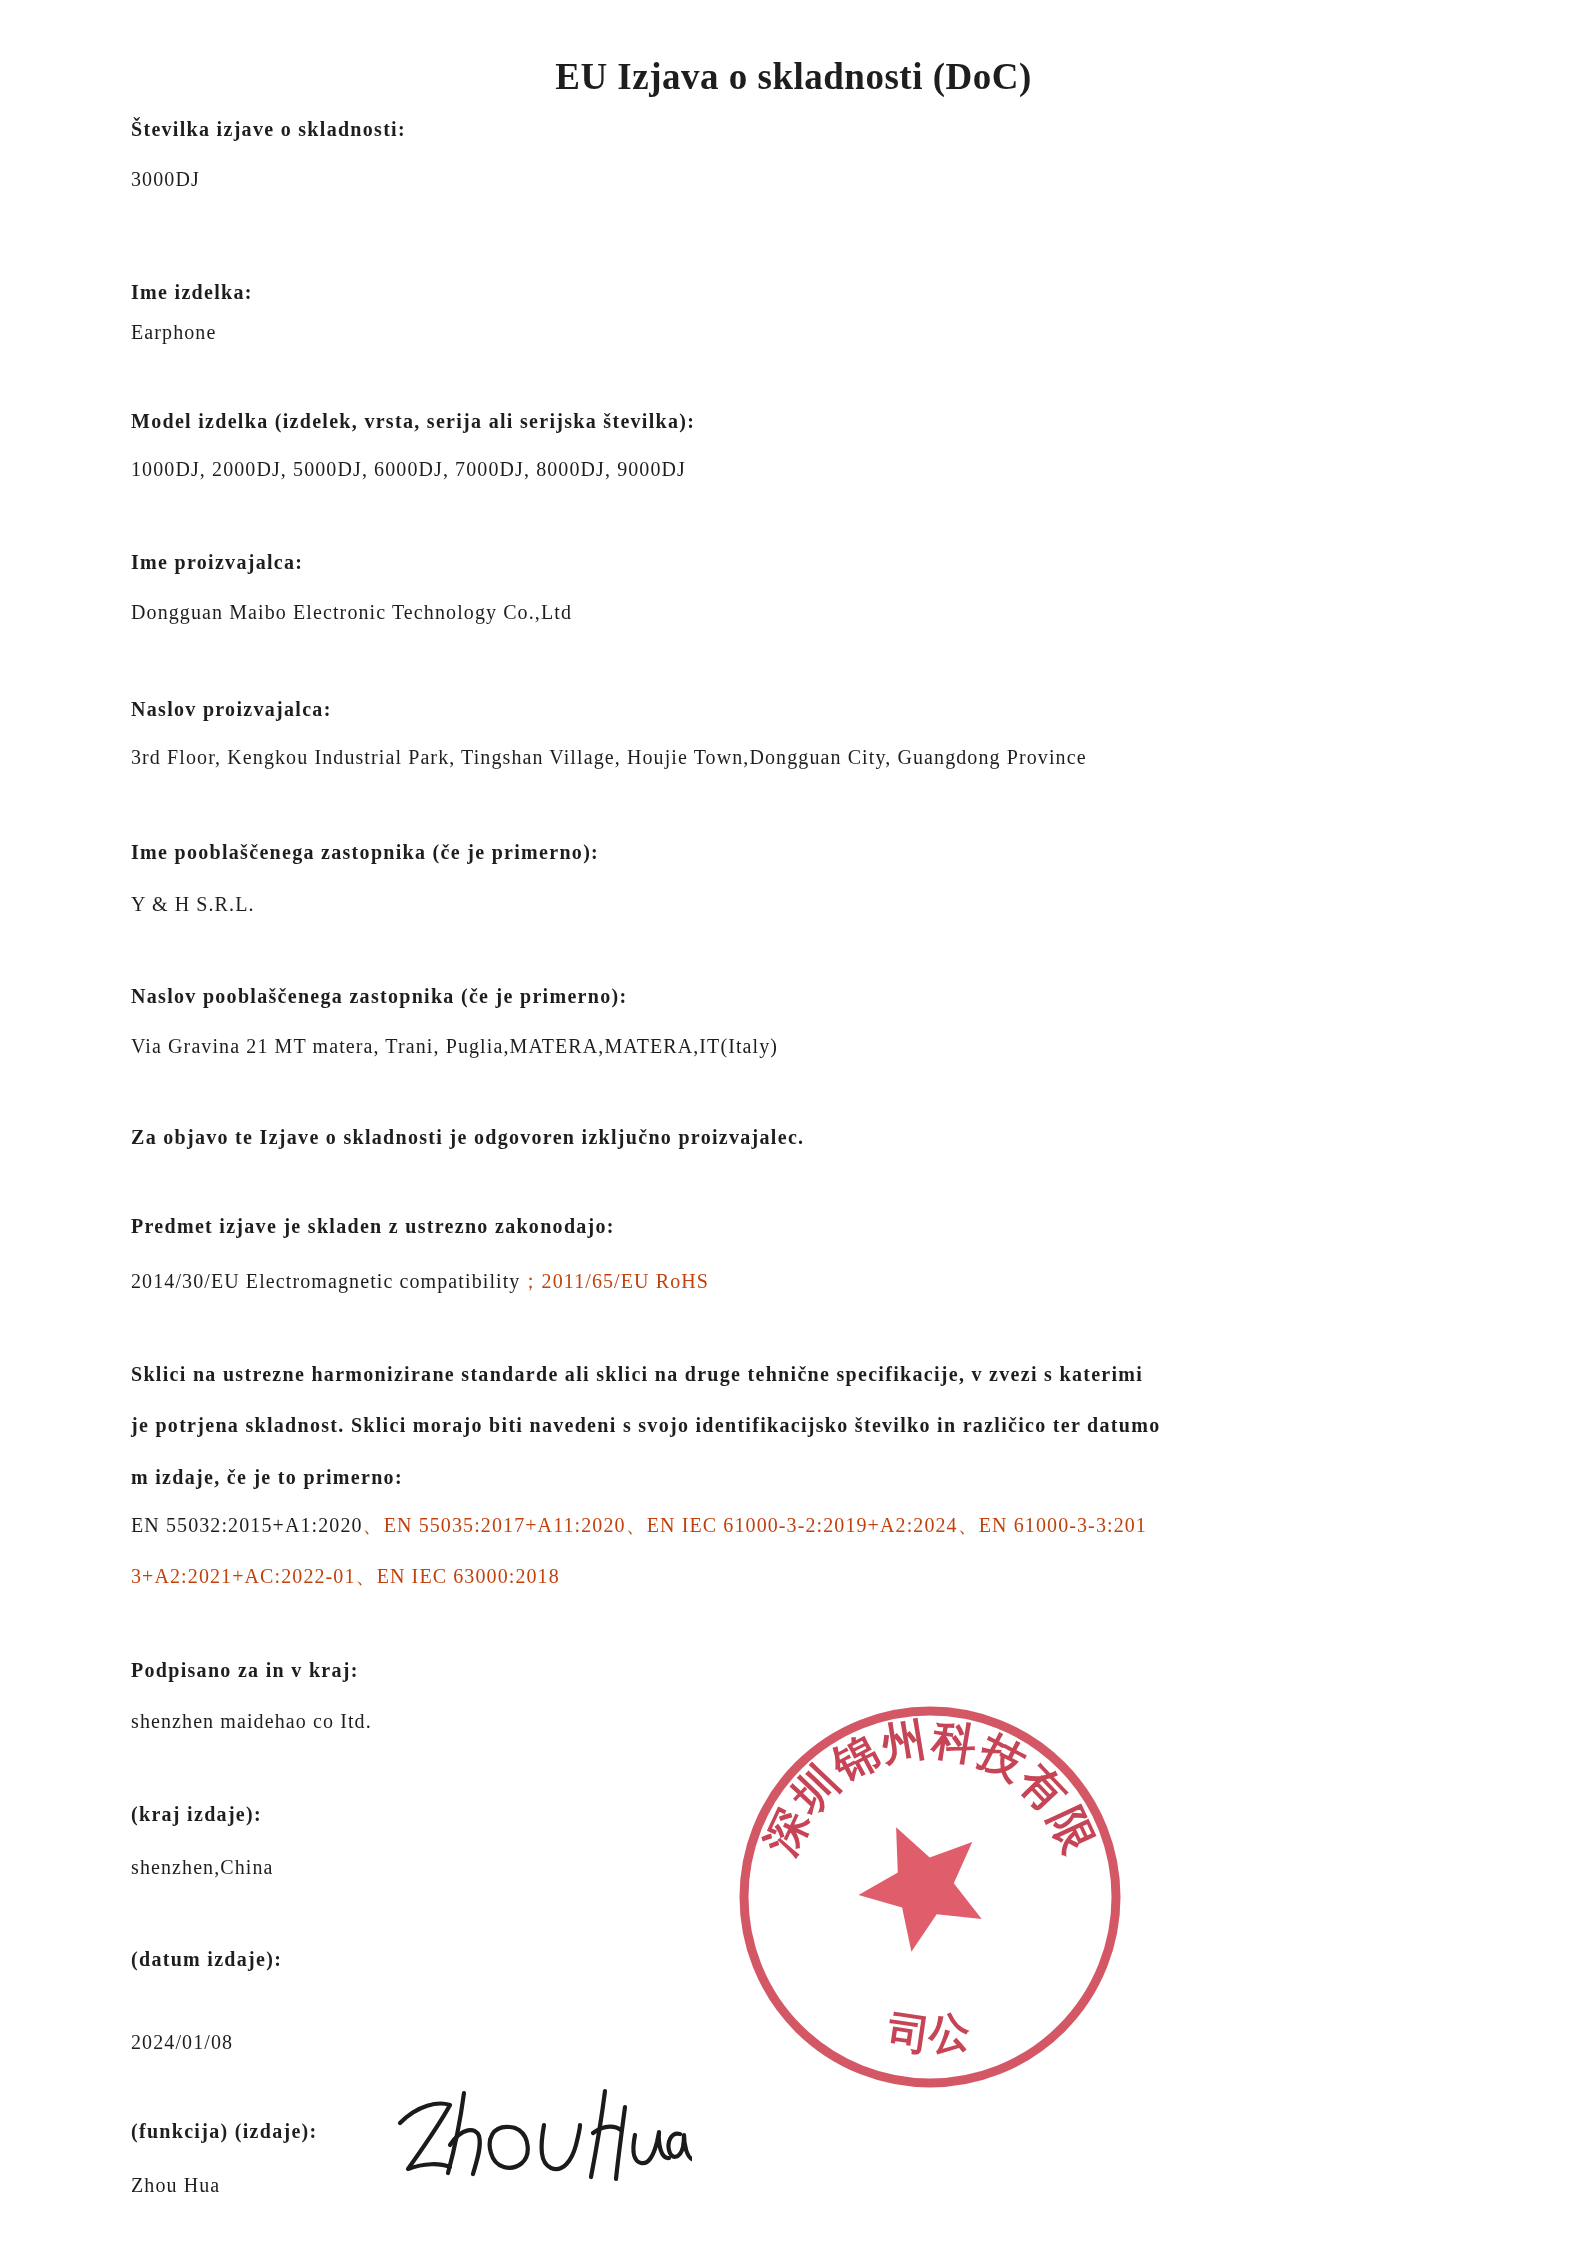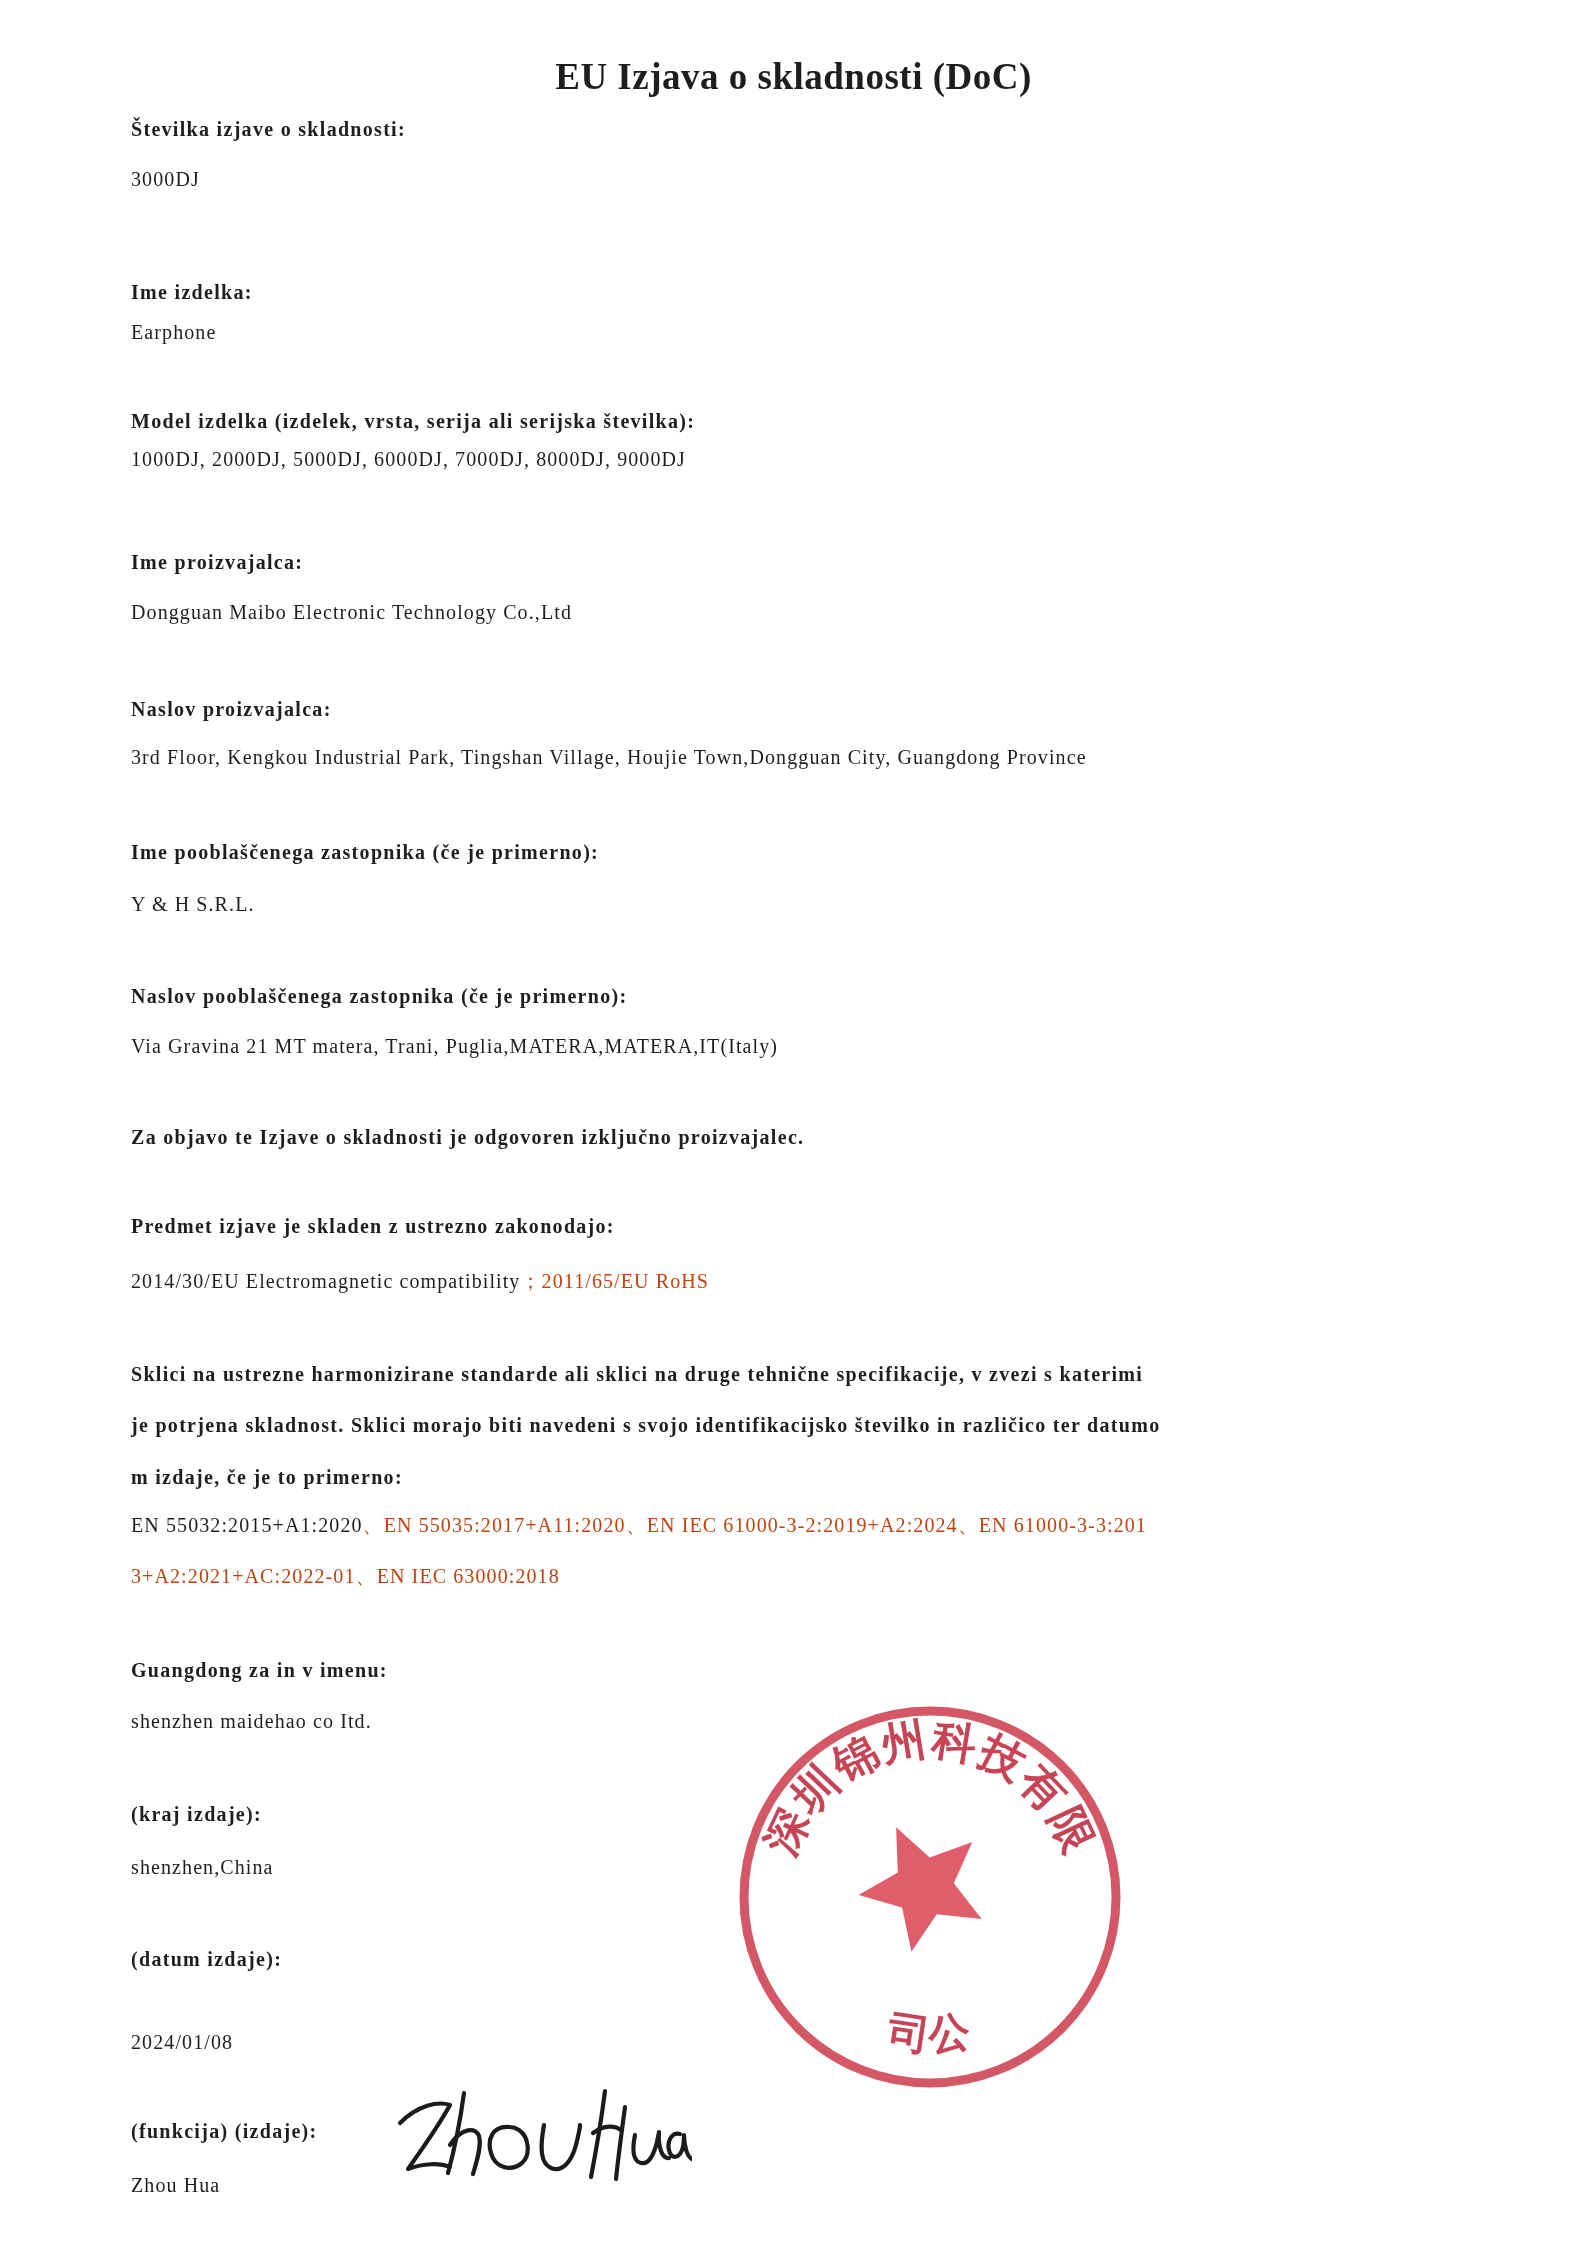--- a/index.html
+++ b/index.html
@@ -50,21 +50,21 @@
 
   <div class="title">EU Izjava o skladnosti (DoC)</div>
 
   <div class="line bold" style="top:114px">Številka izjave o skladnosti:</div>
   <div class="line" style="top:164px">3000DJ</div>
 
   <div class="line bold" style="top:277px">Ime izdelka:</div>
   <div class="line" style="top:317px">Earphone</div>
 
   <div class="line bold" style="top:406px">Model izdelka (izdelek, vrsta, serija ali serijska številka):</div>
-  <div class="line" style="top:444px">1000DJ, 2000DJ, 5000DJ, 6000DJ, 7000DJ, 8000DJ, 9000DJ</div>
+  <div class="line" style="top:454px">1000DJ, 2000DJ, 5000DJ, 6000DJ, 7000DJ, 8000DJ, 9000DJ</div>
 
   <div class="line bold" style="top:547px">Ime proizvajalca:</div>
   <div class="line" style="top:597px">Dongguan Maibo Electronic Technology Co.,Ltd</div>
 
   <div class="line bold" style="top:694px">Naslov proizvajalca:</div>
   <div class="line" style="top:742px">3rd Floor, Kengkou Industrial Park, Tingshan Village, Houjie Town,Dongguan City, Guangdong Province</div>
 
   <div class="line bold" style="top:837px">Ime pooblaščenega zastopnika (če je primerno):</div>
   <div class="line" style="top:889px">Y &amp; H S.R.L.</div>
 
@@ -76,21 +76,21 @@
   <div class="line bold" style="top:1211px">Predmet izjave je skladen z ustrezno zakonodajo:</div>
   <div class="line" style="top:1266px"><span>2014/30/EU Electromagnetic compatibility</span><span class="muted">；2011/65/EU RoHS</span></div>
 
   <div class="line bold" style="top:1359px">Sklici na ustrezne harmonizirane standarde ali sklici na druge tehnične specifikacije, v zvezi s katerimi</div>
   <div class="line bold" style="top:1410px">je potrjena skladnost. Sklici morajo biti navedeni s svojo identifikacijsko številko in različico ter datumo</div>
   <div class="line bold" style="top:1462px">m izdaje, če je to primerno:</div>
 
   <div class="line" style="top:1510px"><span>EN 55032:2015+A1:2020</span><span class="muted">、EN 55035:2017+A11:2020、EN IEC 61000-3-2:2019+A2:2024、EN 61000-3-3:201</span></div>
   <div class="line muted" style="top:1561px">3+A2:2021+AC:2022-01、EN IEC 63000:2018</div>
 
-  <div class="line bold" style="top:1655px">Guangdong za in v imenu:</div>
+  <div class="line bold" style="top:1655px">Podpisano za in v kraj:</div>
   <div class="line" style="top:1706px">shenzhen maidehao co Itd.</div>
 
   <div class="line bold" style="top:1799px">(kraj izdaje):</div>
   <div class="line" style="top:1852px">shenzhen,China</div>
 
   <div class="line bold" style="top:1944px">(datum izdaje):</div>
   <div class="line" style="top:2027px">2024/01/08</div>
 
   <div class="line bold" style="top:2116px">(funkcija) (izdaje):</div>
   <div class="line" style="top:2170px">Zhou Hua</div>

